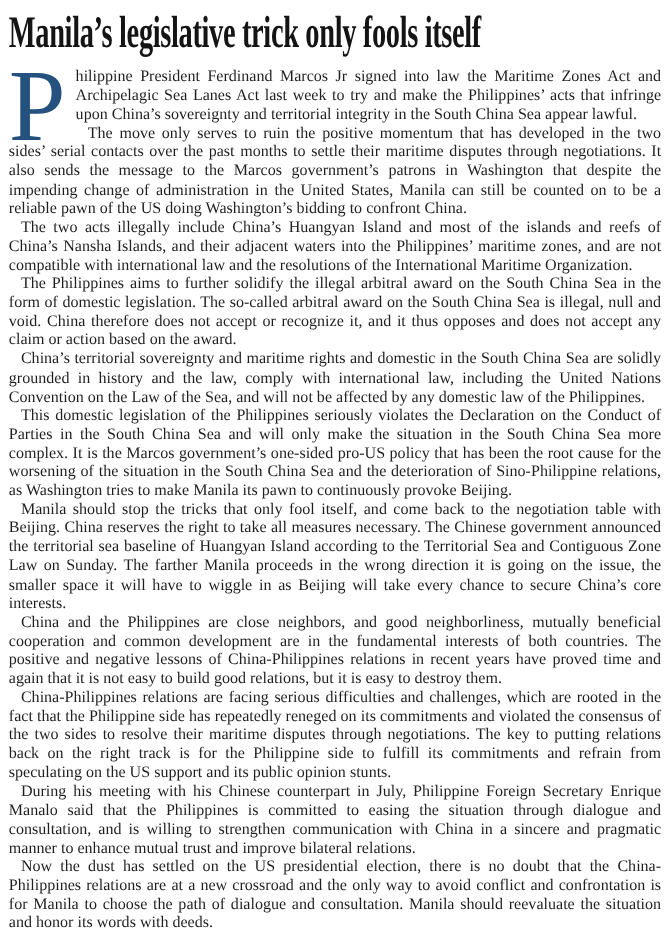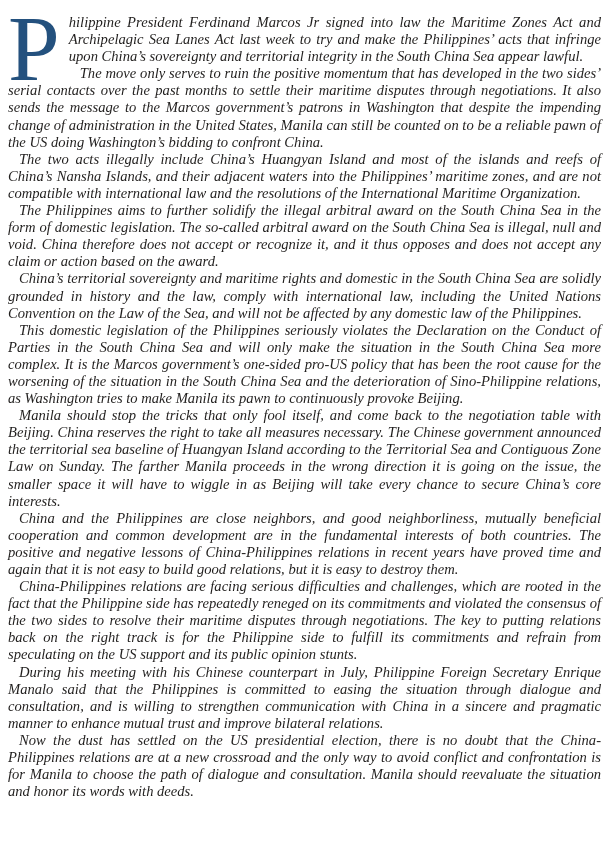--- a/index.html
+++ b/index.html
@@ -49,31 +49,33 @@
     height: 67px;
     font-size: 93px;
     line-height: 67px;
     color: #24517e;
     margin: 1px 9px 0 0;
     font-weight: normal;
   }
   .article-body p {
     margin: 0;
     padding: 0;
-    font-style: italic;
   }
   .article-body p.indent {
     text-indent: 11px;
   }
 </style>
 </head>
 <body>
 
 <div class="page">
 
+  <h1 class="headline">
+    <span class="condense">Manila’s legislative trick only fools itself</span>
+  </h1>
 
   <div class="article-body">
 
     <span class="dropcap">P</span>
 
     <p class="lead">hilippine President Ferdinand Marcos Jr signed into law the Maritime Zones Act and Archipelagic Sea Lanes Act last week to try and make the Philippines’ acts that infringe upon China’s sovereignty and territorial integrity in the South China Sea appear lawful.</p>
 
     <p class="indent">The move only serves to ruin the positive momentum that has developed in the two sides’ serial contacts over the past months to settle their maritime disputes through negotiations. It also sends the message to the Marcos government’s patrons in Washington that despite the impending change of administration in the United States, Manila can still be counted on to be a reliable pawn of the US doing Washington’s bidding to confront China.</p>
     <p class="indent">The two acts illegally include China’s Huangyan Island and most of the islands and reefs of China’s Nansha Islands, and their adjacent waters into the Philippines’ maritime zones, and are not compatible with international law and the resolutions of the International Maritime Organization.</p>
     <p class="indent">The Philippines aims to further solidify the illegal arbitral award on the South China Sea in the form of domestic legislation. The so-called arbitral award on the South China Sea is illegal, null and void. China therefore does not accept or recognize it, and it thus opposes and does not accept any claim or action based on the award.</p>

